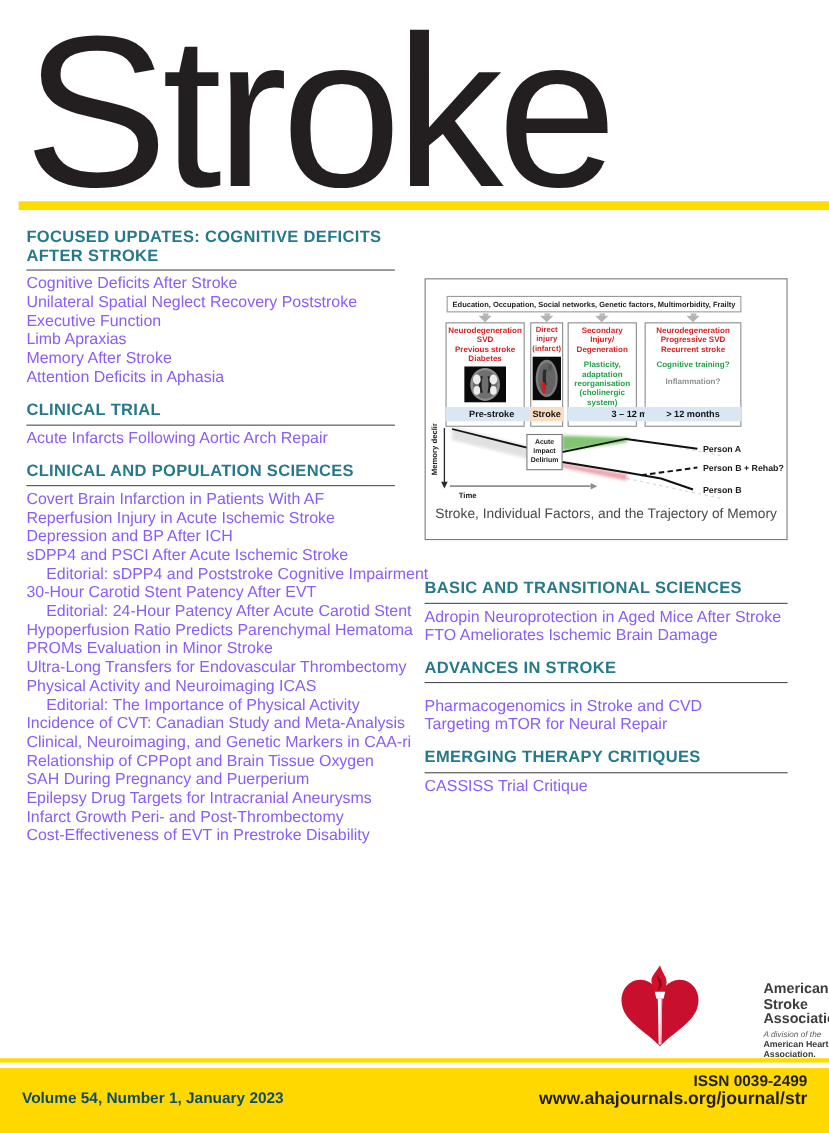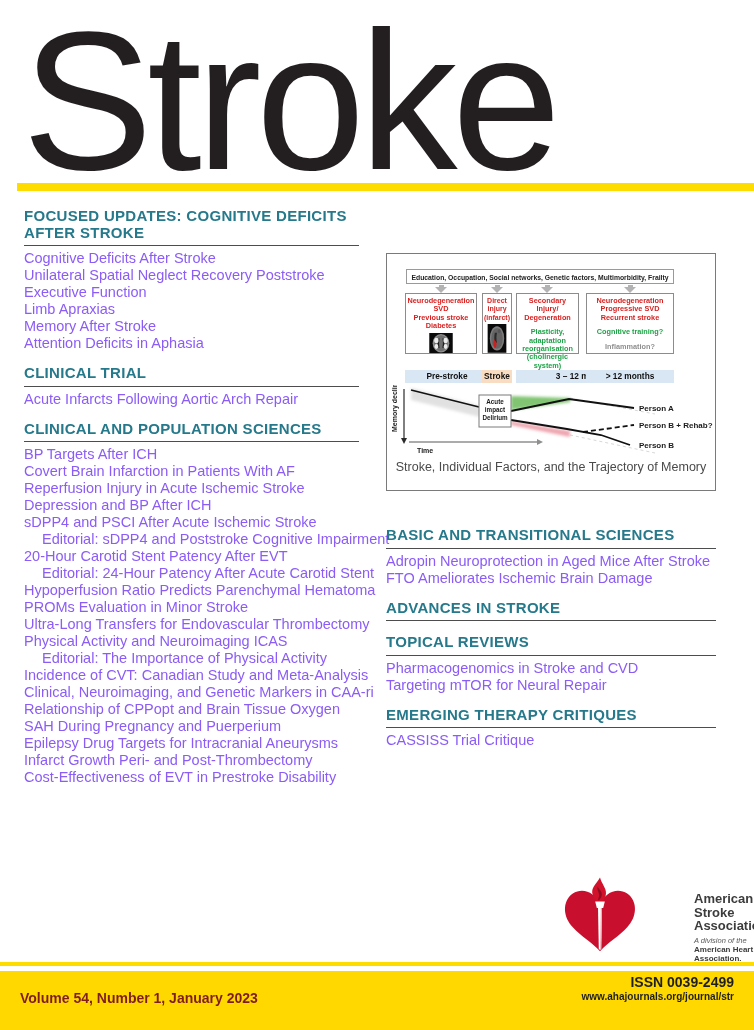--- a/index.html
+++ b/index.html
@@ -22,21 +22,21 @@
 
   
   .figure{position:absolute;left:386px;top:253px;width:330px;height:238px;
           border:1.5px solid #7a7a7a;background:#fff;box-sizing:border-box;}
   .fig-banner{position:absolute;left:19px;top:15px;width:268px;height:15px;line-height:15px;
               border:1px solid #9a9a9a;box-sizing:border-box;text-align:center;
               font-size:6.8px;font-weight:700;color:#222;white-space:nowrap;background:#fff;}
   .fig-arrow{position:absolute;top:31px;width:12px;height:8px;display:flex;flex-direction:column;align-items:center;}
   .fig-arrow .stem{width:5px;height:3px;background:#b3b3b3;}
   .fig-arrow .head{width:0;height:0;border-left:6px solid transparent;border-right:6px solid transparent;border-top:6px solid #b3b3b3;}
-  .fbox{position:absolute;top:39px;height:61px;border:1px solid #8c8c8c;box-sizing:border-box;
+  .fbox{position:absolute;top:39px;height:95px;border:1px solid #8c8c8c;box-sizing:border-box;
         display:flex;flex-direction:column;align-items:center;padding-top:3px;background:#fff;}
   .bl{font-size:7.3px;line-height:8.4px;font-weight:700;text-align:center;white-space:nowrap;}
   .bl.red{color:#d92121;}
   .bl.green{color:#1fa348;}
   .bl.gray{color:#8f8f8f;}
   .bl.sp{margin-top:6px;}
   .brain{display:block;margin:2px auto 0;}
   .strip{position:absolute;top:116px;height:13px;line-height:13px;text-align:center;
          font-size:8.3px;font-weight:700;color:#111;background:#d9e6f4;white-space:nowrap;}
   .strip.peach{background:#f9ddc2;}
@@ -51,23 +51,23 @@
   .logo{position:absolute;left:560px;top:876px;width:175px;height:84px;}
   .logo-heart{position:absolute;left:0;top:0;}
   .logo-text{position:absolute;left:86px;top:16px;margin-left:48px;}
   .lt1{font-size:13px;line-height:13.5px;font-weight:700;color:#3c3c3c;}
   .lt-div1{margin-top:3px;font-size:7.5px;font-style:italic;color:#5a5a5a;}
   .lt-div2{font-size:8px;font-weight:700;color:#3c3c3c;}
 
   
   .footer-stripe{position:absolute;left:0;right:0;top:962px;height:4px;background:#ffdc00;}
   .footer{position:absolute;left:0;right:0;top:971px;height:59px;background:#ffd800;}
-  .footer-vol{position:absolute;left:20px;top:19px;font-size:14px;font-weight:700;color:#7f1d1d;}
+  .footer-vol{position:absolute;left:20px;top:19px;font-size:14px;font-weight:700;color:#0c4a6e;}
   .footer-issn{position:absolute;right:20px;top:3px;font-size:14px;font-weight:700;color:#1f1f1f;text-align:right;}
-  .footer-url{position:absolute;right:20px;top:20px;font-size:10px;font-weight:700;color:#1f1f1f;text-align:right;}
+  .footer-url{position:absolute;right:20px;top:20px;font-size:16px;font-weight:700;color:#1f1f1f;text-align:right;}
 </style>
 </head>
 <body>
 
 <div class="masthead">Stroke</div>
 <div class="yellow-rule"></div>
 
 <section class="col-left">
   <div class="sec">
     <h2 class="sec-h">FOCUSED UPDATES: COGNITIVE DEFICITS AFTER STROKE</h2>
@@ -79,27 +79,26 @@
     <div class="toc-item">Attention Deficits in Aphasia</div>
   </div>
 
   <div class="sec">
     <h2 class="sec-h">CLINICAL TRIAL</h2>
     <div class="toc-item">Acute Infarcts Following Aortic Arch Repair</div>
   </div>
 
   <div class="sec">
     <h2 class="sec-h">CLINICAL AND POPULATION SCIENCES</h2>
-    <div class="toc-item">BP Targets After ICH</div>
     <div class="toc-item">Covert Brain Infarction in Patients With AF</div>
     <div class="toc-item">Reperfusion Injury in Acute Ischemic Stroke</div>
     <div class="toc-item">Depression and BP After ICH</div>
     <div class="toc-item">sDPP4 and PSCI After Acute Ischemic Stroke</div>
     <div class="toc-item indent">Editorial: sDPP4 and Poststroke Cognitive Impairment</div>
-    <div class="toc-item">20-Hour Carotid Stent Patency After EVT</div>
+    <div class="toc-item">30-Hour Carotid Stent Patency After EVT</div>
     <div class="toc-item indent">Editorial: 24-Hour Patency After Acute Carotid Stent</div>
     <div class="toc-item">Hypoperfusion Ratio Predicts Parenchymal Hematoma</div>
     <div class="toc-item">PROMs Evaluation in Minor Stroke</div>
     <div class="toc-item">Ultra-Long Transfers for Endovascular Thrombectomy</div>
     <div class="toc-item">Physical Activity and Neuroimaging ICAS</div>
     <div class="toc-item indent">Editorial: The Importance of Physical Activity</div>
     <div class="toc-item">Incidence of CVT: Canadian Study and Meta-Analysis</div>
     <div class="toc-item">Clinical, Neuroimaging, and Genetic Markers in CAA-ri</div>
     <div class="toc-item">Relationship of CPPopt and Brain Tissue Oxygen</div>
     <div class="toc-item">SAH During Pregnancy and Puerperium</div>
@@ -228,21 +227,20 @@
 <section class="col-right-sections">
   <div class="sec">
     <h2 class="sec-h">BASIC AND TRANSITIONAL SCIENCES</h2>
     <div class="toc-item">Adropin Neuroprotection in Aged Mice After Stroke</div>
     <div class="toc-item">FTO Ameliorates Ischemic Brain Damage</div>
   </div>
   <div class="sec">
     <h2 class="sec-h">ADVANCES IN STROKE</h2>
   </div>
   <div class="sec">
-    <h2 class="sec-h">TOPICAL REVIEWS</h2>
     <div class="toc-item">Pharmacogenomics in Stroke and CVD</div>
     <div class="toc-item">Targeting mTOR for Neural Repair</div>
   </div>
   <div class="sec">
     <h2 class="sec-h">EMERGING THERAPY CRITIQUES</h2>
     <div class="toc-item">CASSISS Trial Critique</div>
   </div>
 </section>
 
 <div class="logo">

